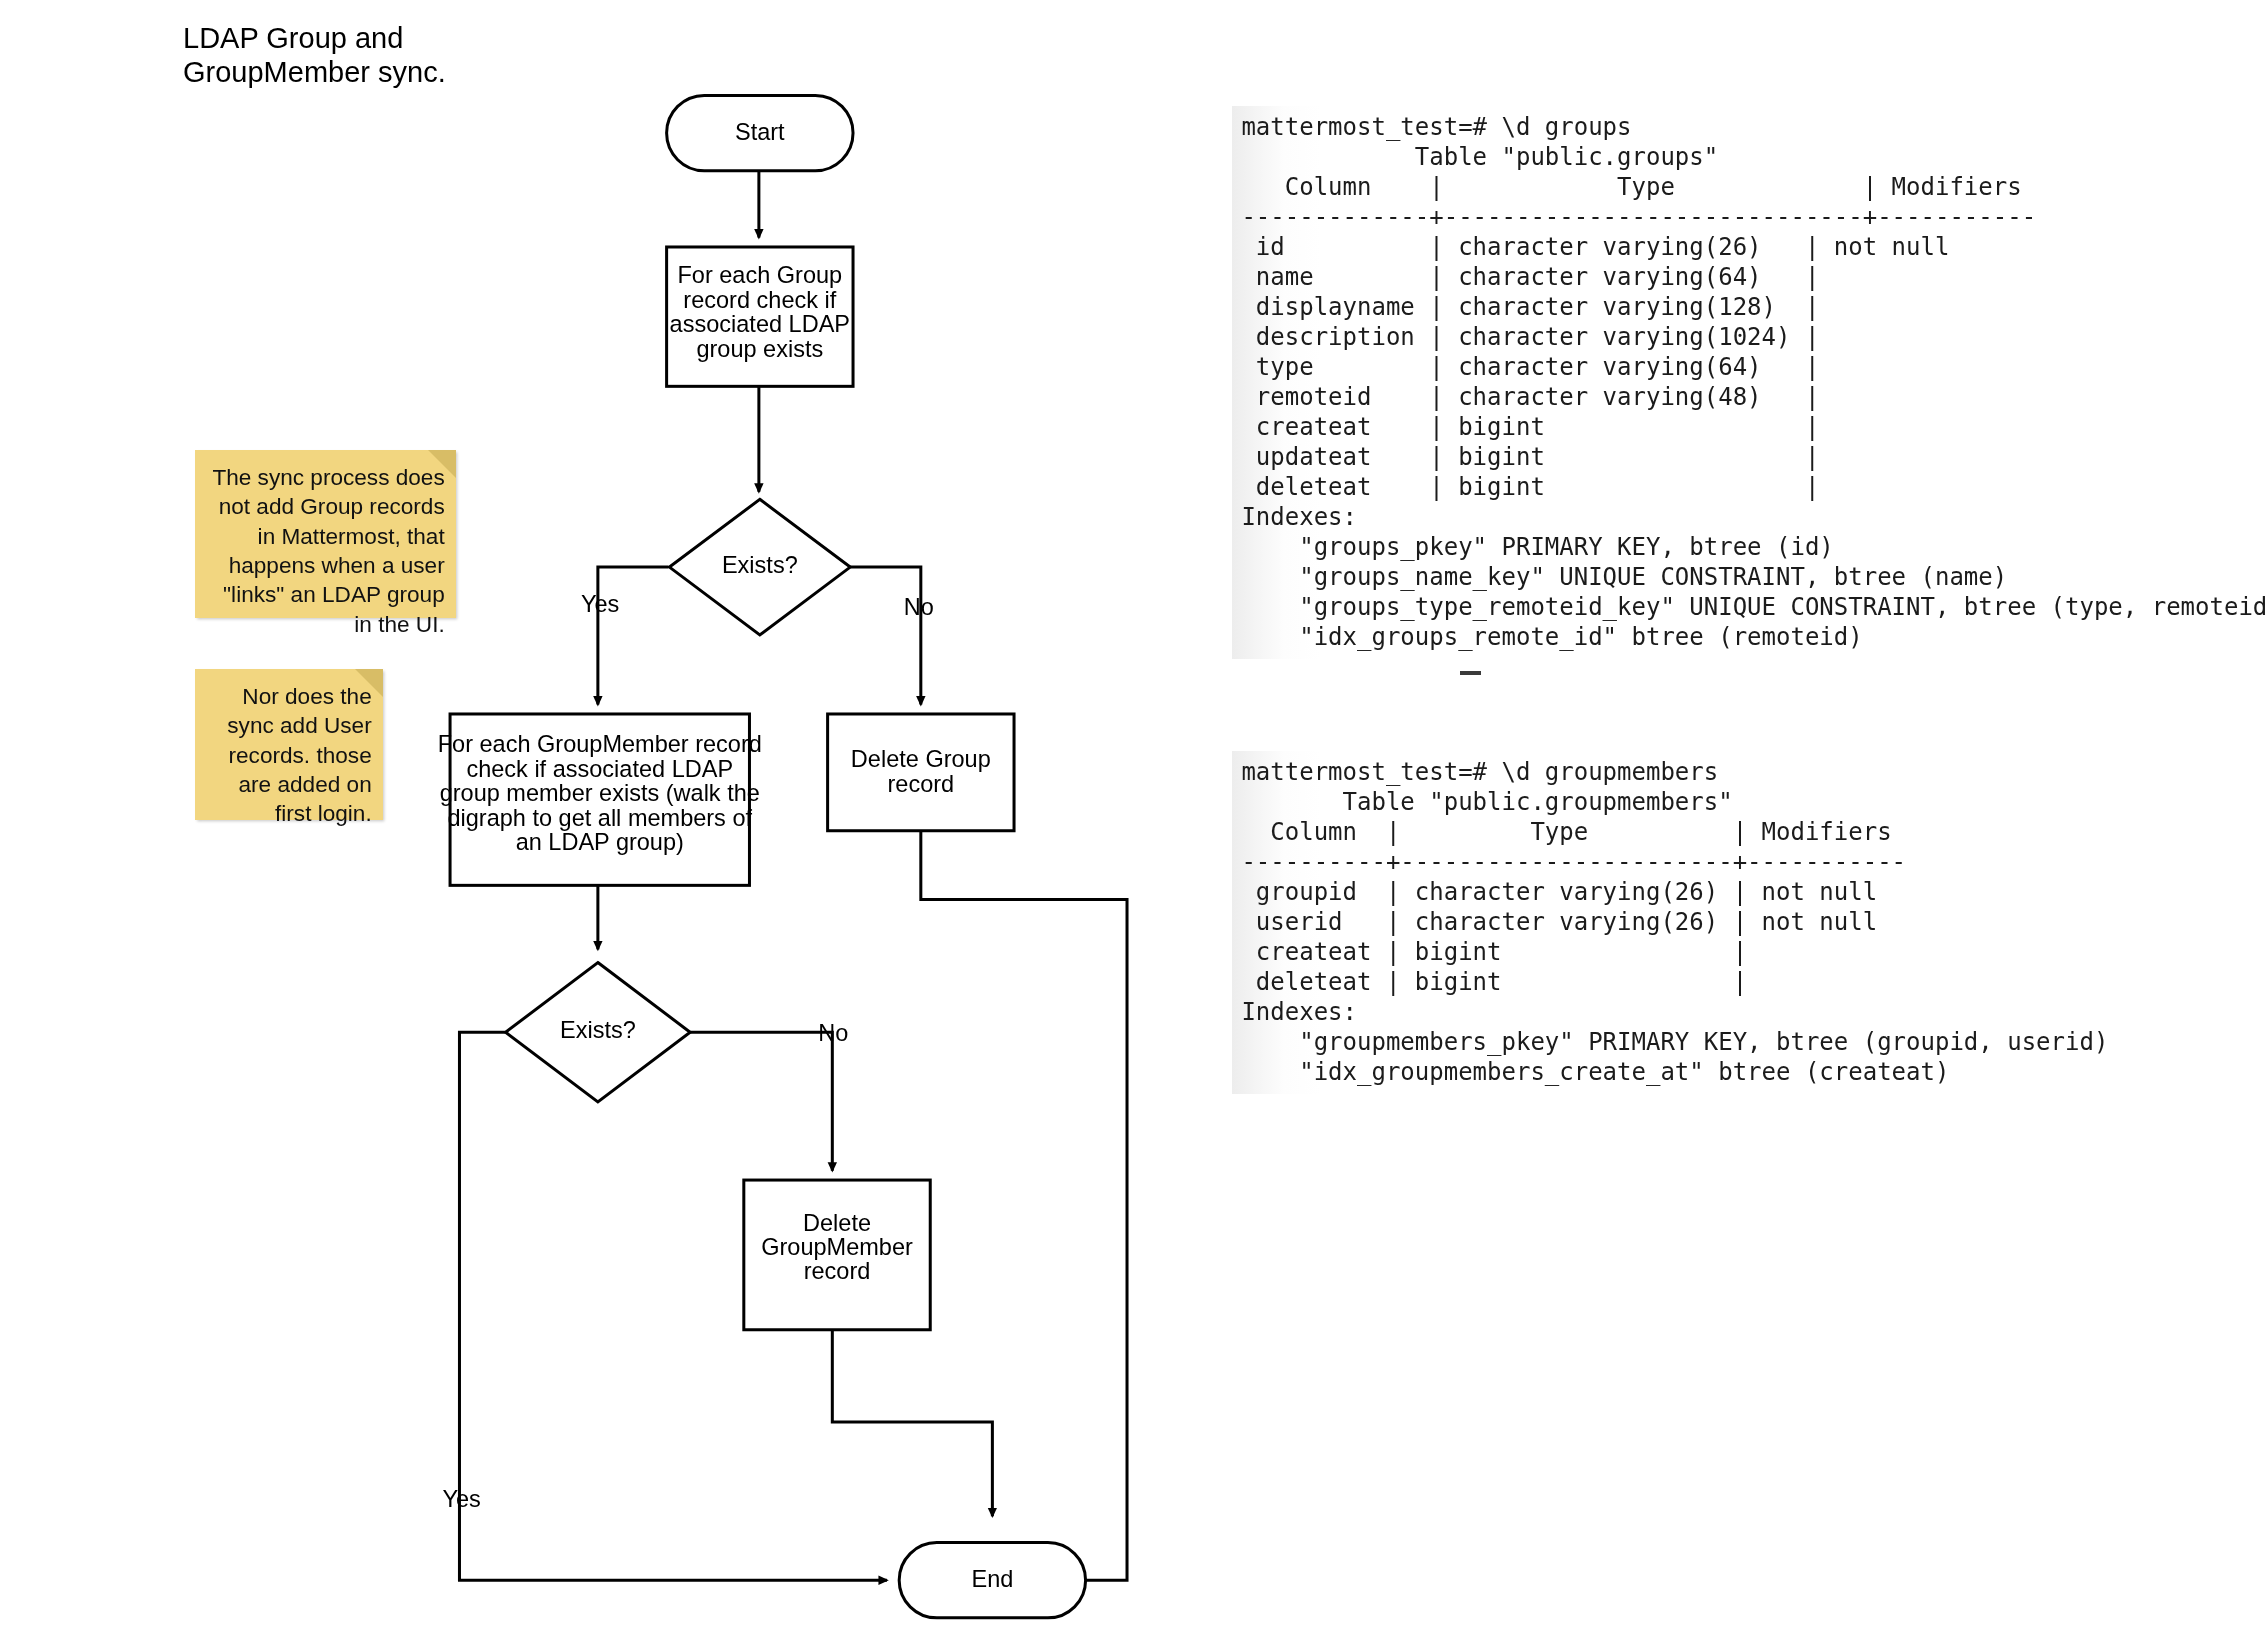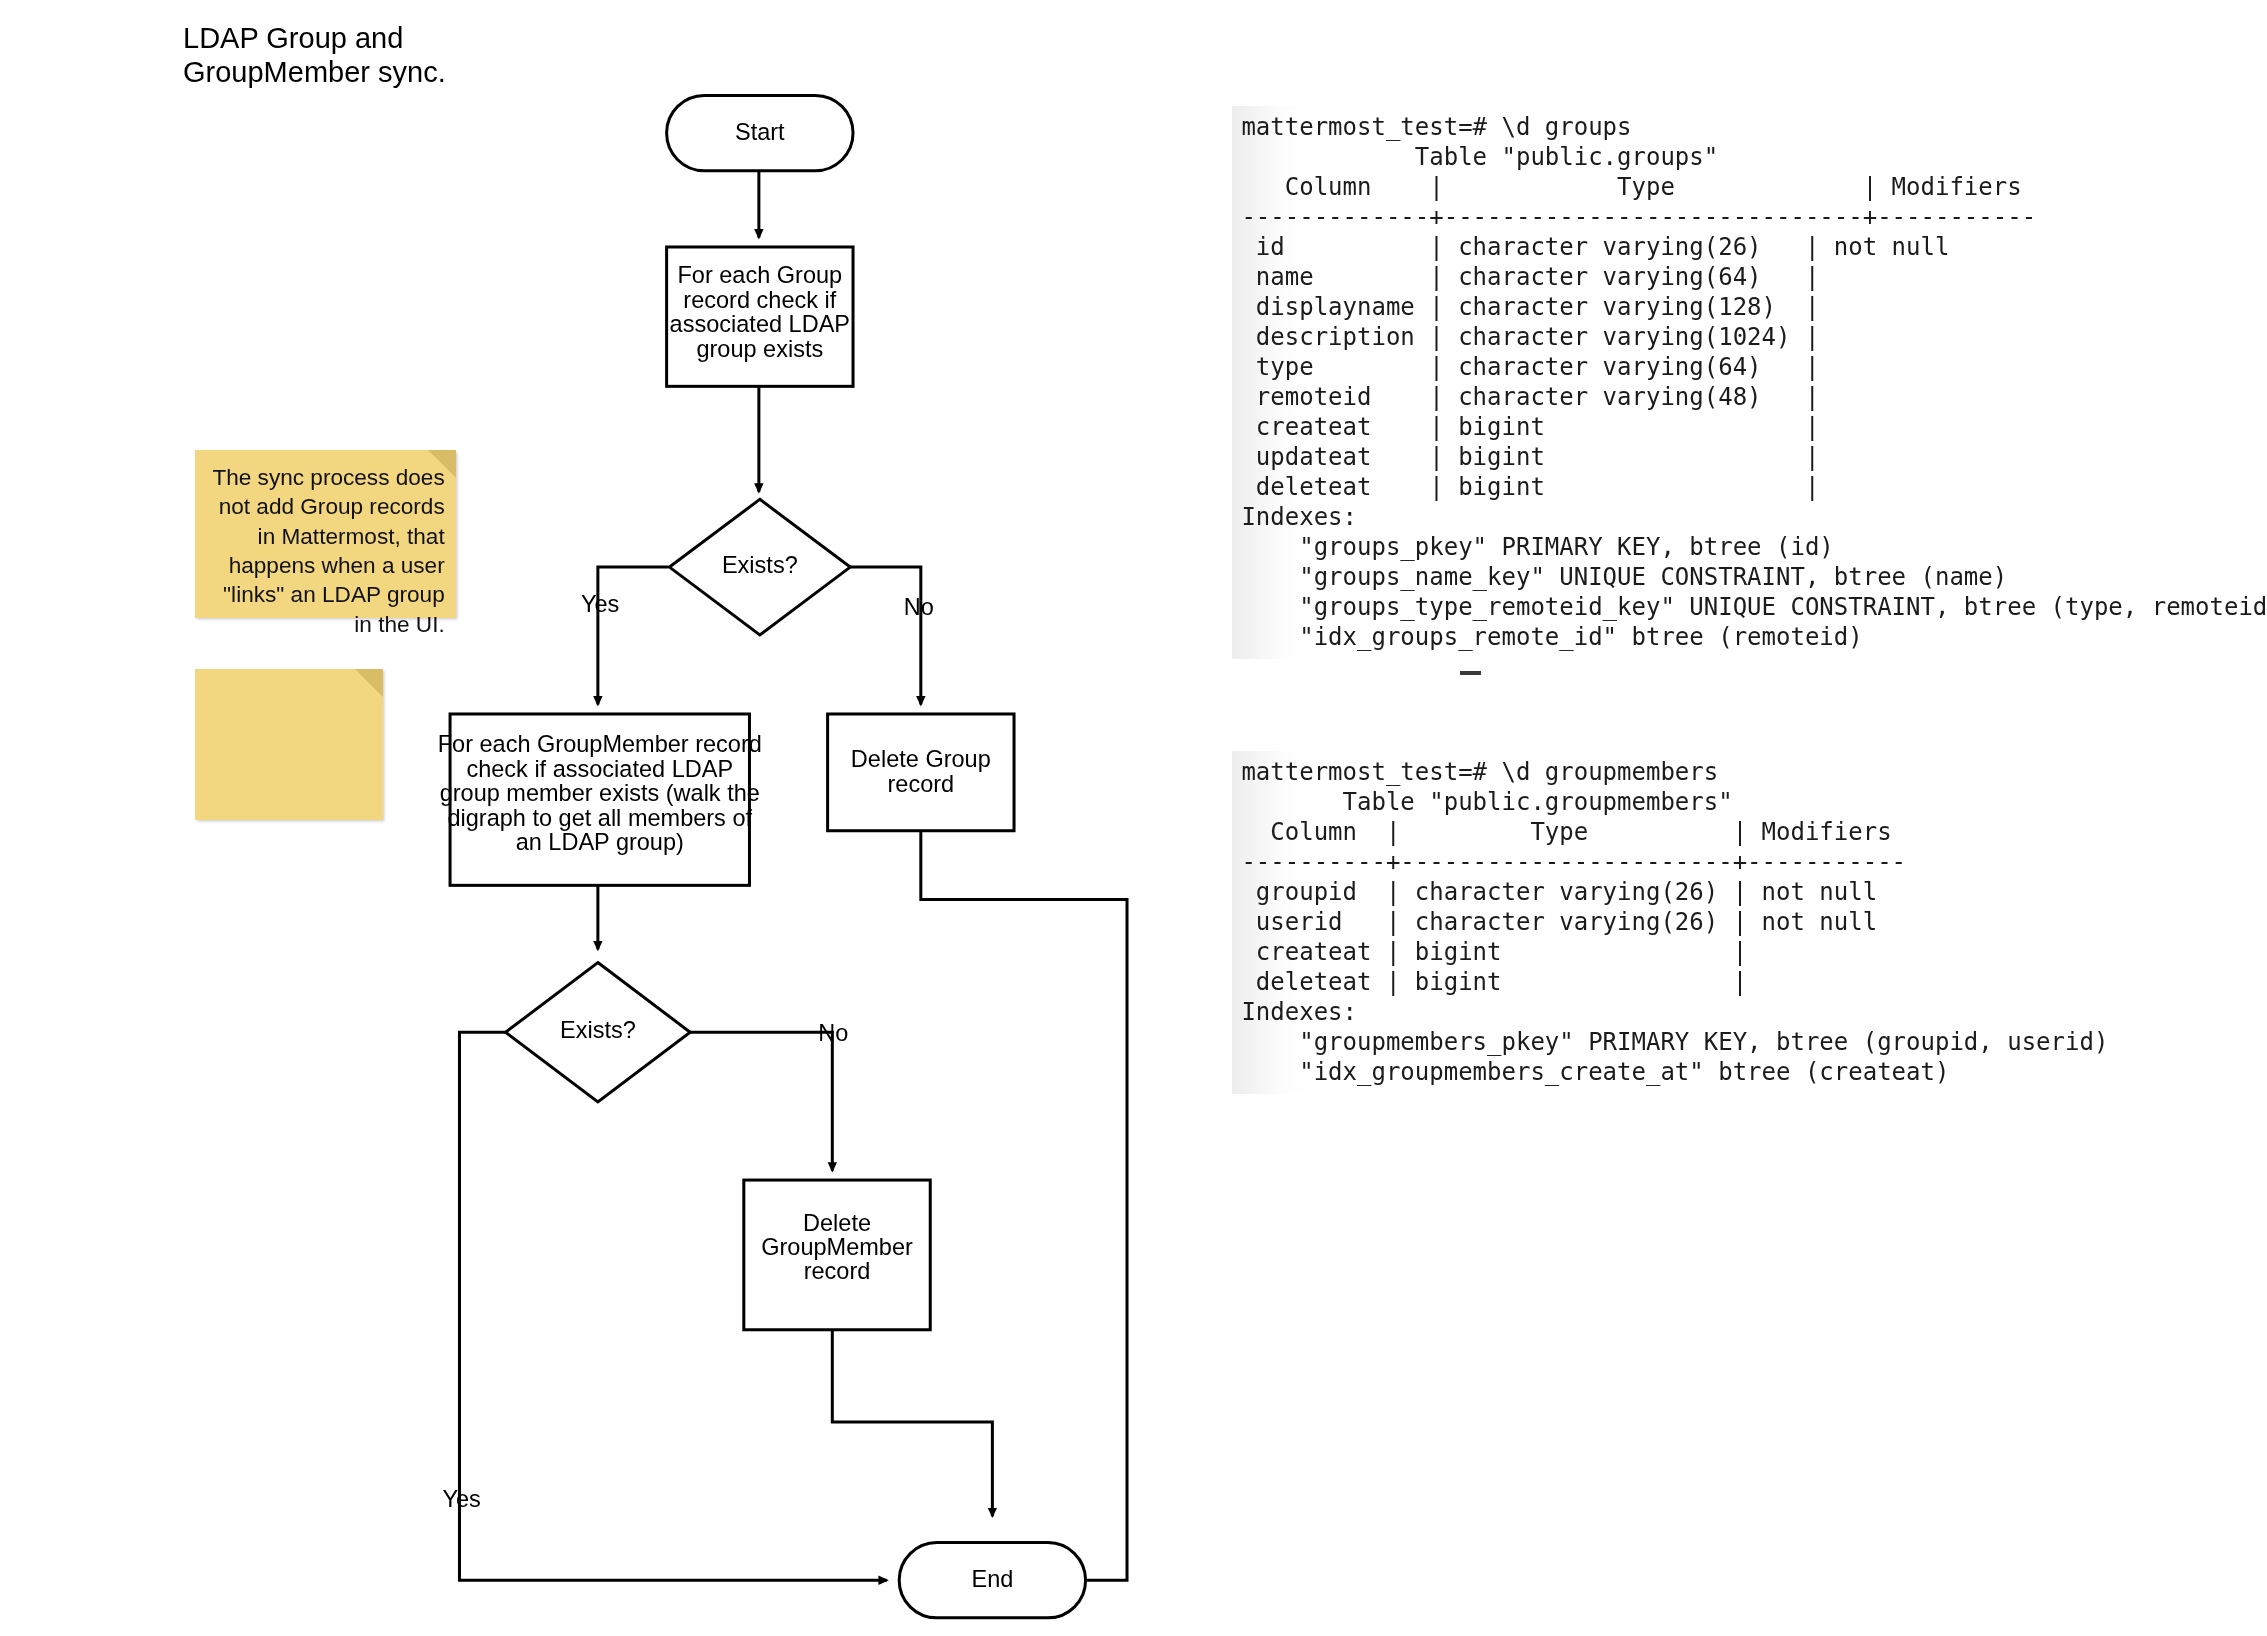--- a/index.html
+++ b/index.html
@@ -127,20 +127,21 @@
   </g>
 </svg>
 
 <div class="note" id="note-sync">
   <span class="fold"></span>
   <span>The sync process does not add Group records in Mattermost, that happens when a user "links" an LDAP group in the UI.</span>
 </div>
 
 <div class="note" id="note-user">
   <span class="fold"></span>
+  <span>Nor does the sync add User records. those are added on first login.</span>
 </div>
 
 <div class="terminal" id="terminal-groups">mattermost_test=# \d groups
             Table "public.groups"
    Column    |            Type             | Modifiers 
 -------------+-----------------------------+-----------
  id          | character varying(26)   | not null
  name        | character varying(64)   |
  displayname | character varying(128)  |
  description | character varying(1024) |

